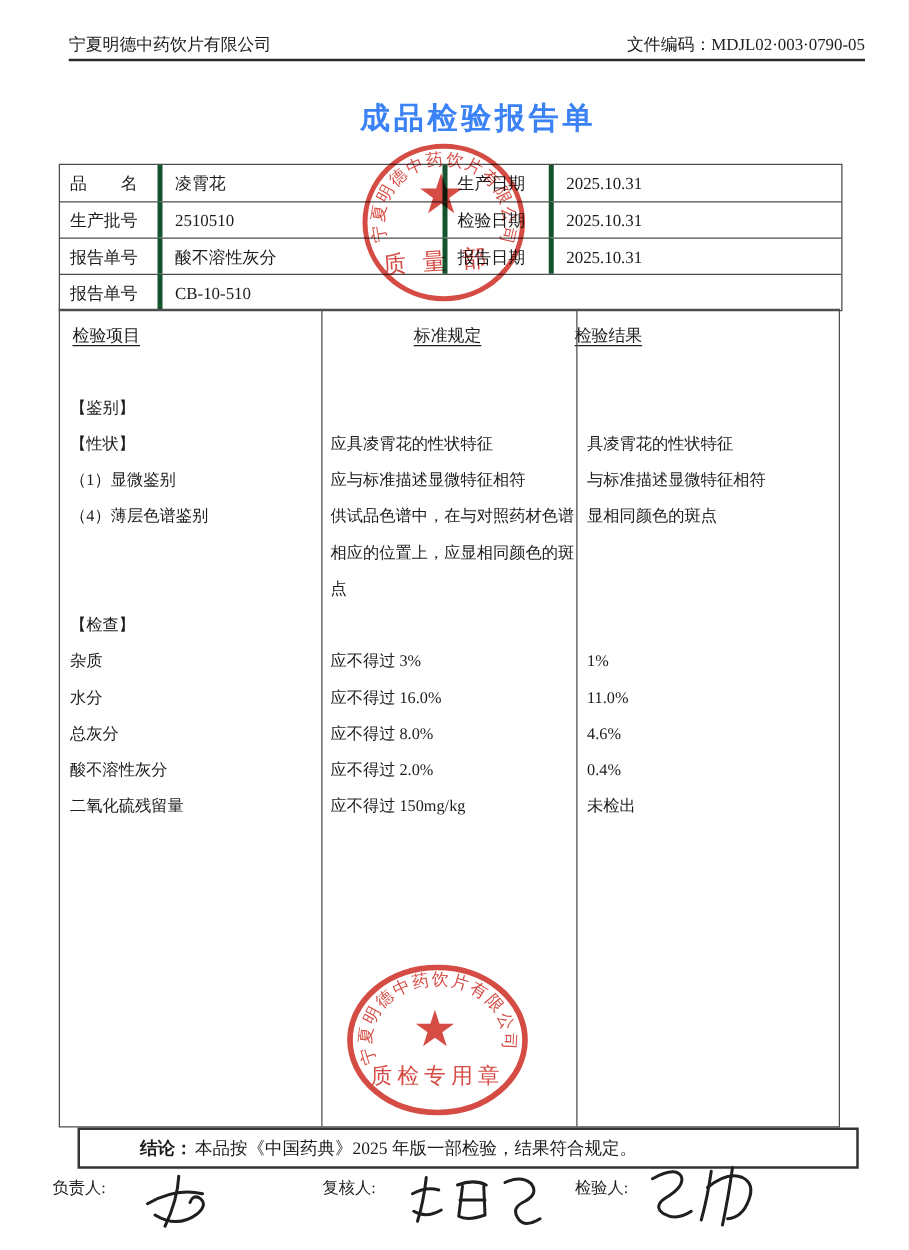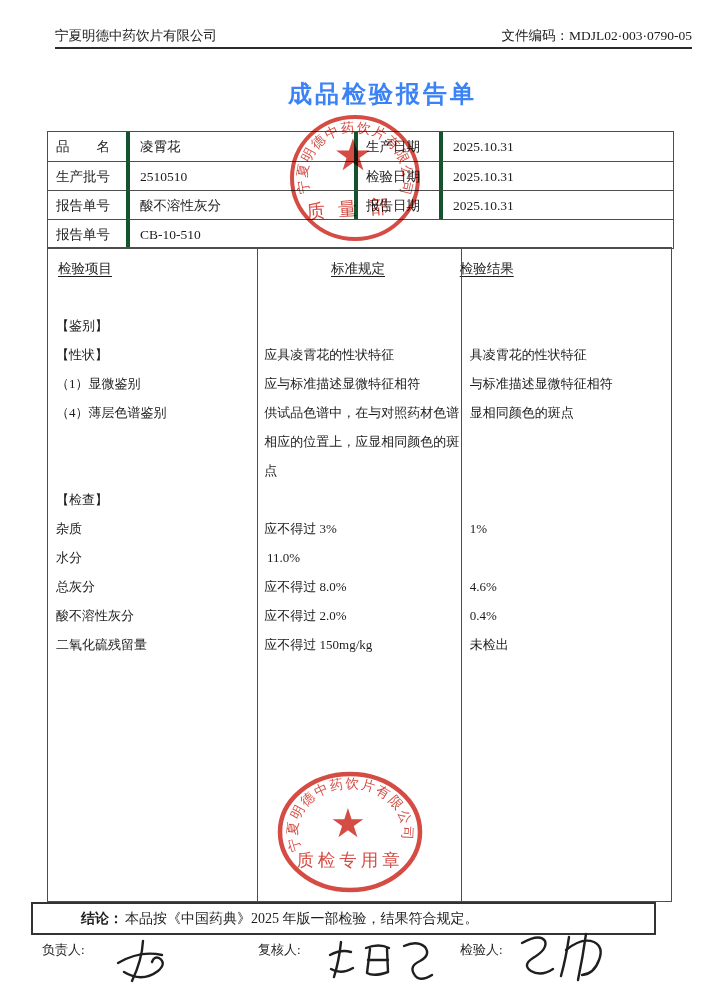--- a/index.html
+++ b/index.html
@@ -35,21 +35,21 @@
              font-size:13.5px; }
   .t2-head .h1 { width:209px; padding-left:10px; box-sizing:border-box; text-align:left; }
   .t2-head .h2 { width:204px; text-align:center; }
   .t2-head .h3 { width:212px; text-align:left; }
   .t2-head span u { text-decoration:underline; text-underline-offset:3px; }
   .t2-row { display:flex; align-items:flex-start; line-height:29px; }
   .t2-row .c1 { width:209px; padding-left:8px; box-sizing:border-box; }
   .t2-row .c2 { width:204px; padding-left:8px; box-sizing:border-box; }
   .t2-row .c3 { width:212px; padding-left:10px; box-sizing:border-box; }
   
-  .concl { position:absolute; left:31px; top:902px; width:625px; height:33px;
+  .concl { position:absolute; left:62px; top:902px; width:625px; height:33px;
            border:2px solid #333; box-sizing:border-box; display:flex;
            align-items:center; padding-left:48px; font-size:14px; }
   .concl b { font-weight:bold; margin-right:2px; }
   
   .sig-label { position:absolute; font-size:13px; }
   .sig-svg { position:absolute; }
   .sig-svg path { stroke:#1f1f1f; stroke-width:2.4; fill:none;
                   stroke-linecap:round; stroke-linejoin:round; }
   
   .stamp { position:absolute; mix-blend-mode:multiply; opacity:.9; pointer-events:none; }
@@ -124,20 +124,21 @@
       <span class="c2"></span>
       <span class="c3"></span>
     </div>
     <div class="t2-row">
       <span class="c1">杂质</span>
       <span class="c2">应不得过 3%</span>
       <span class="c3">1%</span>
     </div>
     <div class="t2-row">
       <span class="c1">水分</span>
+      <span class="c2">应不得过 16.0%</span>
       <span class="c3">11.0%</span>
     </div>
     <div class="t2-row">
       <span class="c1">总灰分</span>
       <span class="c2">应不得过 8.0%</span>
       <span class="c3">4.6%</span>
     </div>
     <div class="t2-row">
       <span class="c1">酸不溶性灰分</span>
       <span class="c2">应不得过 2.0%</span>

